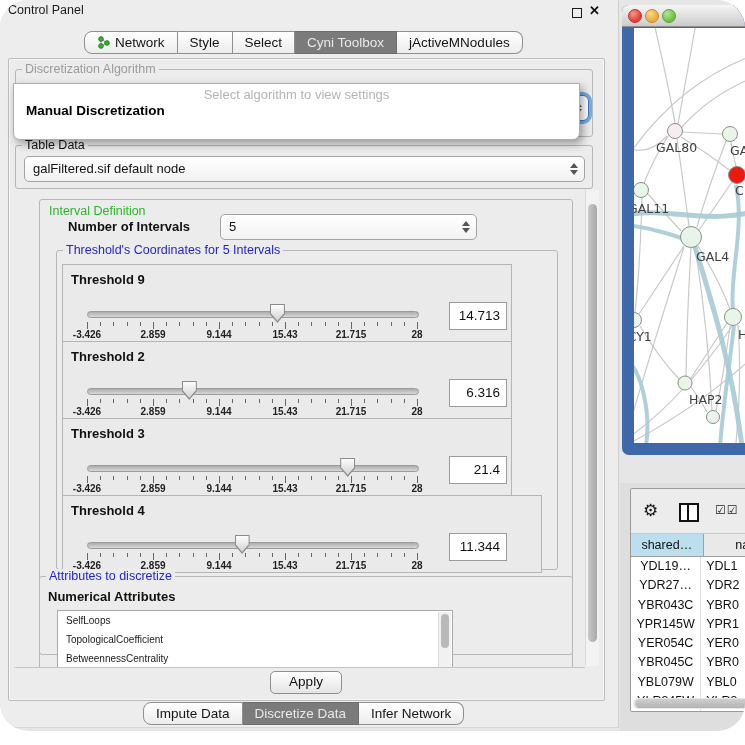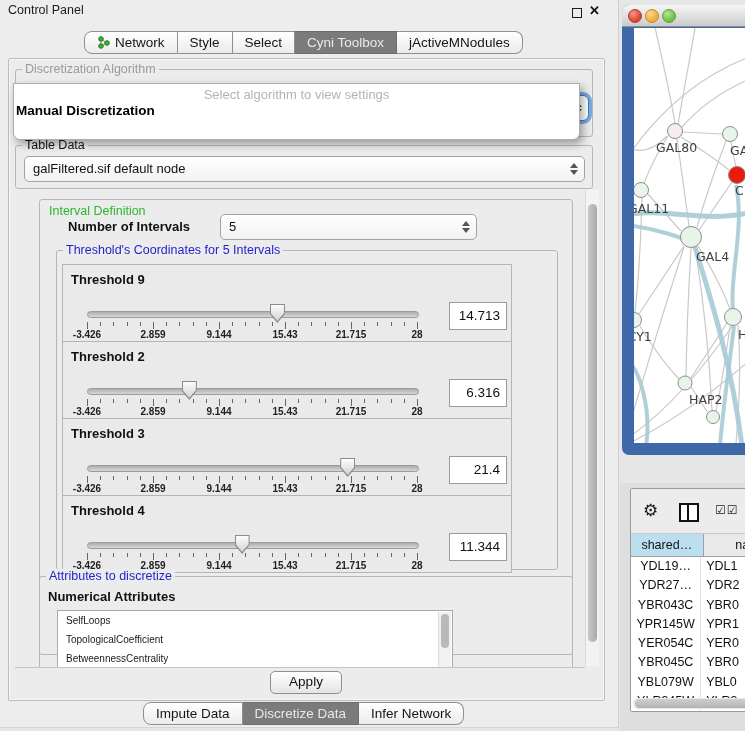--- a/index.html
+++ b/index.html
@@ -1,17 +1,17 @@
 <!DOCTYPE html>
 <html><head>
 <meta charset="utf-8">
 <style>
   html,body{margin:0;padding:0;}
   body{font-family:"Liberation Sans",sans-serif;}
-  .stage{position:relative;width:745px;height:731px;background:#e6e6e6;overflow:hidden;color:#111;font-size:13px;}
+  .stage{position:relative;width:745px;height:731px;background:#e6e6e6;overflow:hidden;color:#111;font-size:13px;border-radius:28px;}
 
   
   .left-panel{position:absolute;left:0;top:0;width:618px;height:727px;background:#ededed;border-right:1px solid #cfcfcf;border-bottom:1px solid #d6d6d6;}
   .panel-title{position:absolute;left:8px;top:3px;font-size:12.5px;color:#1c1c1c;}
   .float-btn{position:absolute;left:572px;top:8px;width:8px;height:8px;border:1.5px solid #1a1a1a;background:transparent;}
   .close-btn{position:absolute;left:589px;top:3px;font-size:13px;font-weight:bold;color:#111;}
 
   
   .tabbar{position:absolute;display:flex;height:23px;}
   .tabbar.top{left:84px;top:31px;}
@@ -35,21 +35,21 @@
   .stepper{position:absolute;right:6px;top:5px;width:9px;height:14px;}
   .stepper::before{content:"";position:absolute;left:1px;top:1px;border-left:4px solid transparent;border-right:4px solid transparent;border-bottom:5px solid #555;}
   .stepper::after{content:"";position:absolute;left:1px;bottom:1px;border-left:4px solid transparent;border-right:4px solid transparent;border-top:5px solid #555;}
 
   
   .combo-focus{position:absolute;left:14px;top:36px;width:564px;height:24px;background:#fff;border:1px solid #3d7bbf;border-radius:6px;box-shadow:0 0 0 3px #79abdf;z-index:10;}
 
   
   .popup{position:absolute;left:4px;top:24px;width:565px;height:55px;background:#fff;border:1px solid #adadad;border-radius:0 0 7px 7px;box-shadow:3px 4px 9px rgba(0,0,0,0.35);z-index:50;}
   .popup .hint{margin-top:3px;text-align:center;color:#b4b4b4;font-size:13px;}
-  .popup .opt{font-size:13.5px;padding-left:2px;line-height:17px;color:#000;}
+  .popup .opt{font-size:13.5px;padding-left:12px;line-height:17px;color:#000;}
   .popup .opt.hl{font-weight:bold;}
 
   
   .scrollpane{position:absolute;left:6px;top:130px;width:570px;height:478px;overflow:hidden;border-bottom:1px solid #c4c4c4;}
   .vscroll{position:absolute;left:576px;top:131px;width:13px;height:476px;background:#f3f3f3;border-left:1px solid #d9d9d9;}
   .vscroll .thumb{position:absolute;left:2px;top:14px;width:9px;height:438px;background:linear-gradient(90deg,#c9c9c9,#a9a9a9);border-radius:5px;}
 
   .noi-label{position:absolute;left:28px;top:19px;font-weight:bold;font-size:13px;}
   .noi-combo{left:180px;top:14px;width:247px;}
 
@@ -286,21 +286,21 @@
                     <div class="ticklabel" style="left: 0%;">-3.426</div>
                     <div class="ticklabel" style="left: 20%;">2.859</div>
                     <div class="ticklabel" style="left: 40%;">9.144</div>
                     <div class="ticklabel" style="left: 60%;">15.43</div>
                     <div class="ticklabel" style="left: 80%;">21.715</div>
                     <div class="ticklabel" style="left: 100%;">28</div>
                     <div class="thumb-sl" style="left: calc(79% - 7.5px);"></div>
                   </div>
                   <div class="valuebox">21.4</div>
                 </div>
-                <div class="thr-panel" style="top: 244px;">
+                <div class="thr-panel" style="top: 244px; padding-left: 30px;">
                   <div class="thr-label">Threshold 4</div>
                   <div class="slider">
                     <div class="track"></div>
                     <div class="tick" style="left: 0%; height: 7px;"></div>
                     <div class="tick" style="left: 4%; height: 4px;"></div>
                     <div class="tick" style="left: 8%; height: 4px;"></div>
                     <div class="tick" style="left: 12%; height: 4px;"></div>
                     <div class="tick" style="left: 16%; height: 4px;"></div>
                     <div class="tick" style="left: 20%; height: 7px;"></div>
                     <div class="tick" style="left: 24%; height: 4px;"></div>

